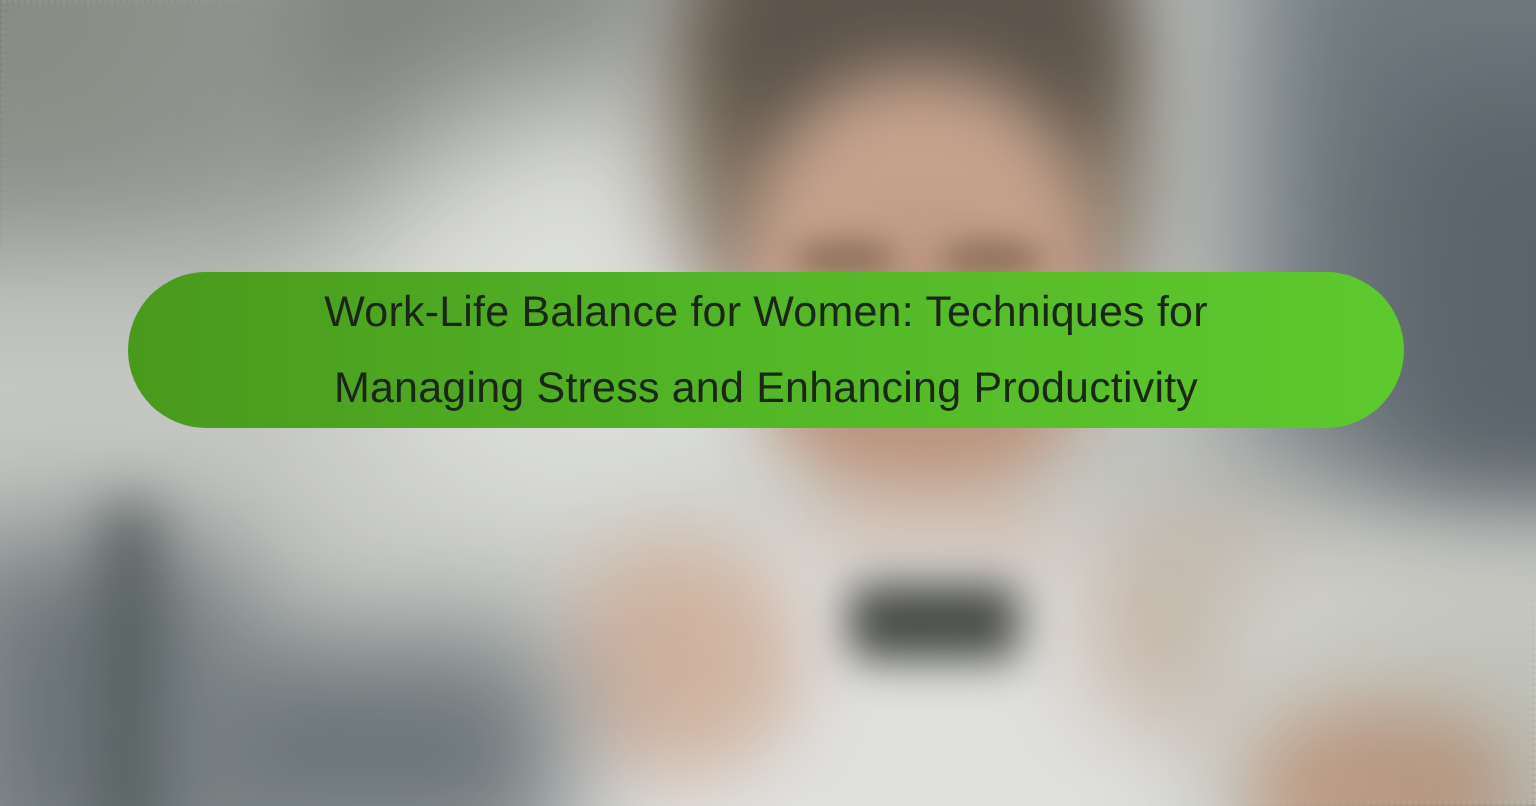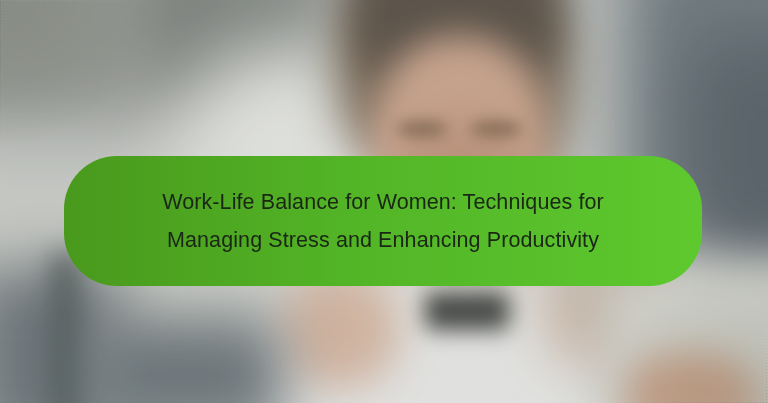--- a/index.html
+++ b/index.html
@@ -270,23 +270,23 @@
     position: absolute;
     inset: 0;
     background: rgba(190,194,188,.16);
     backdrop-filter: blur(2px);
   }
 
   
   .title-pill {
     position: absolute;
     left: 64px;
-    top: 156px;
+    top: 136px;
     width: 638px;
-    height: 130px;
+    height: 78px;
     border-radius: 53px;
     display: flex;
     align-items: center;
     justify-content: center;
     box-sizing: border-box;
     padding: 0 52px;
     background: linear-gradient(90deg,
       #49991d 0%,
       #4da420 18%,
       #52b526 45%,

